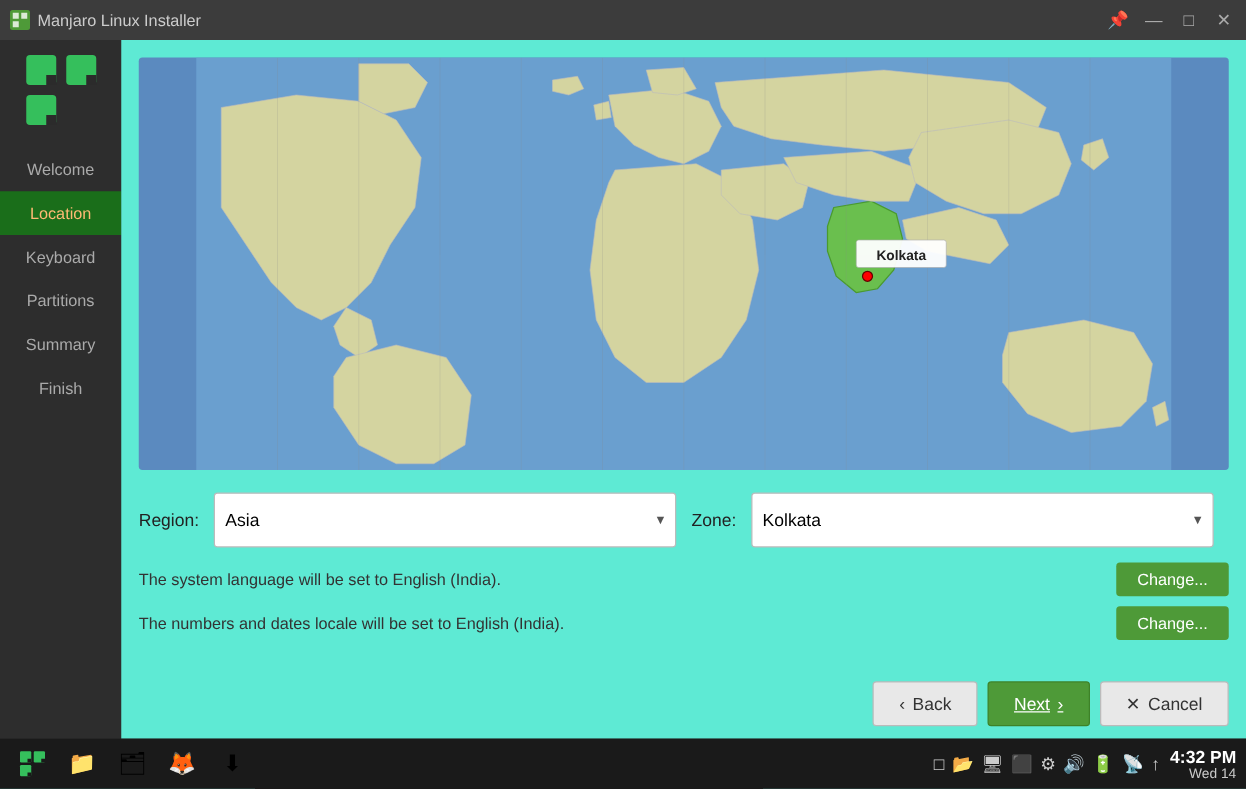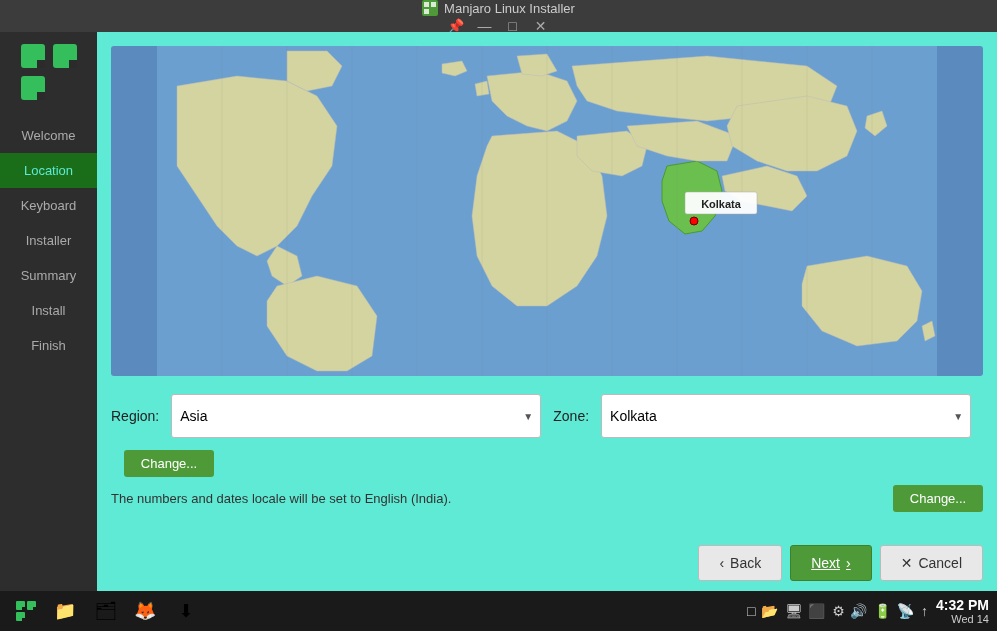--- a/index.html
+++ b/index.html
@@ -15,21 +15,20 @@
 
     
     .titlebar {
       height: 32px;
       background: #3c3c3c;
       display: flex;
       align-items: center;
       justify-content: space-between;
       padding: 0 8px;
       flex-shrink: 0;
-      flex-direction: column;
     }
     .titlebar-left {
       display: flex;
       align-items: center;
       gap: 6px;
     }
     .titlebar-icon {
       width: 16px;
       height: 16px;
       background: #4e9a38;
@@ -82,21 +81,21 @@
     }
     .sidebar-item {
       width: 100%;
       padding: 10px 1px;
       text-align: center;
       color: #aaa;
       font-size: 13px;
       cursor: pointer;
     }
     .sidebar-item.active {
-      color: #5eead4;
+      color: #fdba74;
       background: #1a6e1a;
     }
 
     
     .content {
       flex: 1;
       background: #5eead4;
       display: flex;
       flex-direction: column;
       overflow: hidden;
@@ -304,23 +303,22 @@
         <rect x="34" y="2" width="24" height="24" rx="3" fill="#35bf5c"></rect>
         <rect x="2" y="34" width="24" height="24" rx="3" fill="#35bf5c"></rect>
         <rect x="18" y="18" width="8" height="8" fill="#2b2b2b"></rect>
         <rect x="50" y="18" width="8" height="8" fill="#2b2b2b"></rect>
         <rect x="18" y="50" width="8" height="8" fill="#2b2b2b"></rect>
       </svg>
     </div>
     <div class="sidebar-item">Welcome</div>
     <div class="sidebar-item active">Location</div>
     <div class="sidebar-item">Keyboard</div>
-    <div class="sidebar-item">Installer</div>
+    <div class="sidebar-item">Partitions</div>
     <div class="sidebar-item">Summary</div>
-    <div class="sidebar-item">Install</div>
     <div class="sidebar-item">Finish</div>
   </div>
 
   <div class="content">
 
     <div class="map-container">
       <svg class="map-svg" viewBox="0 0 780 330" xmlns="http://www.w3.org/2000/svg">
 
         <rect width="780" height="330" fill="#6a9fcf"></rect>
 
@@ -398,20 +396,21 @@
           <option>Shanghai</option>
           <option>Tokyo</option>
           <option>Dubai</option>
         </select>
         <span class="select-arrow">▼</span>
       </div>
     </div>
 
     <div class="info-rows">
       <div class="info-row">
+        <span class="info-text">The system language will be set to English (India).</span>
         <button class="change-btn">Change...</button>
       </div>
       <div class="info-row">
         <span class="info-text">The numbers and dates locale will be set to English (India).</span>
         <button class="change-btn">Change...</button>
       </div>
     </div>
 
     <div class="bottom-bar">
       <button class="nav-btn">

